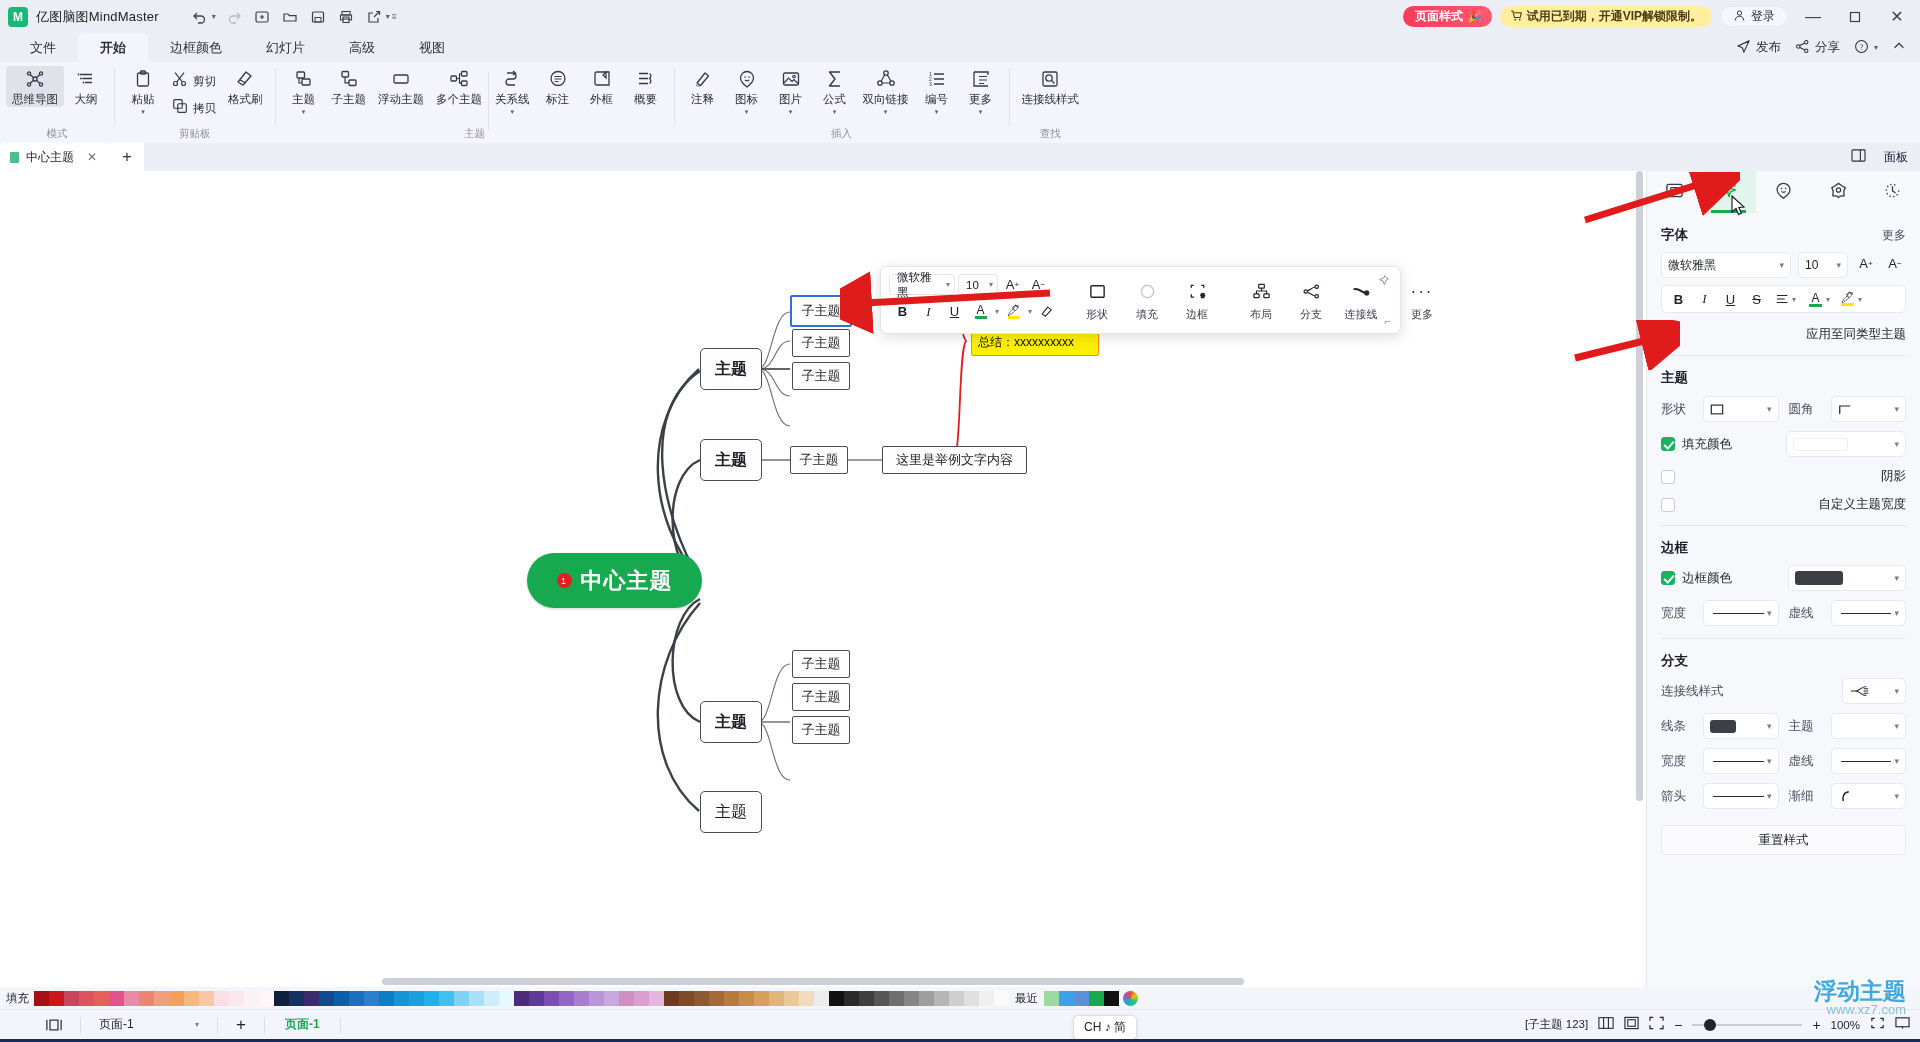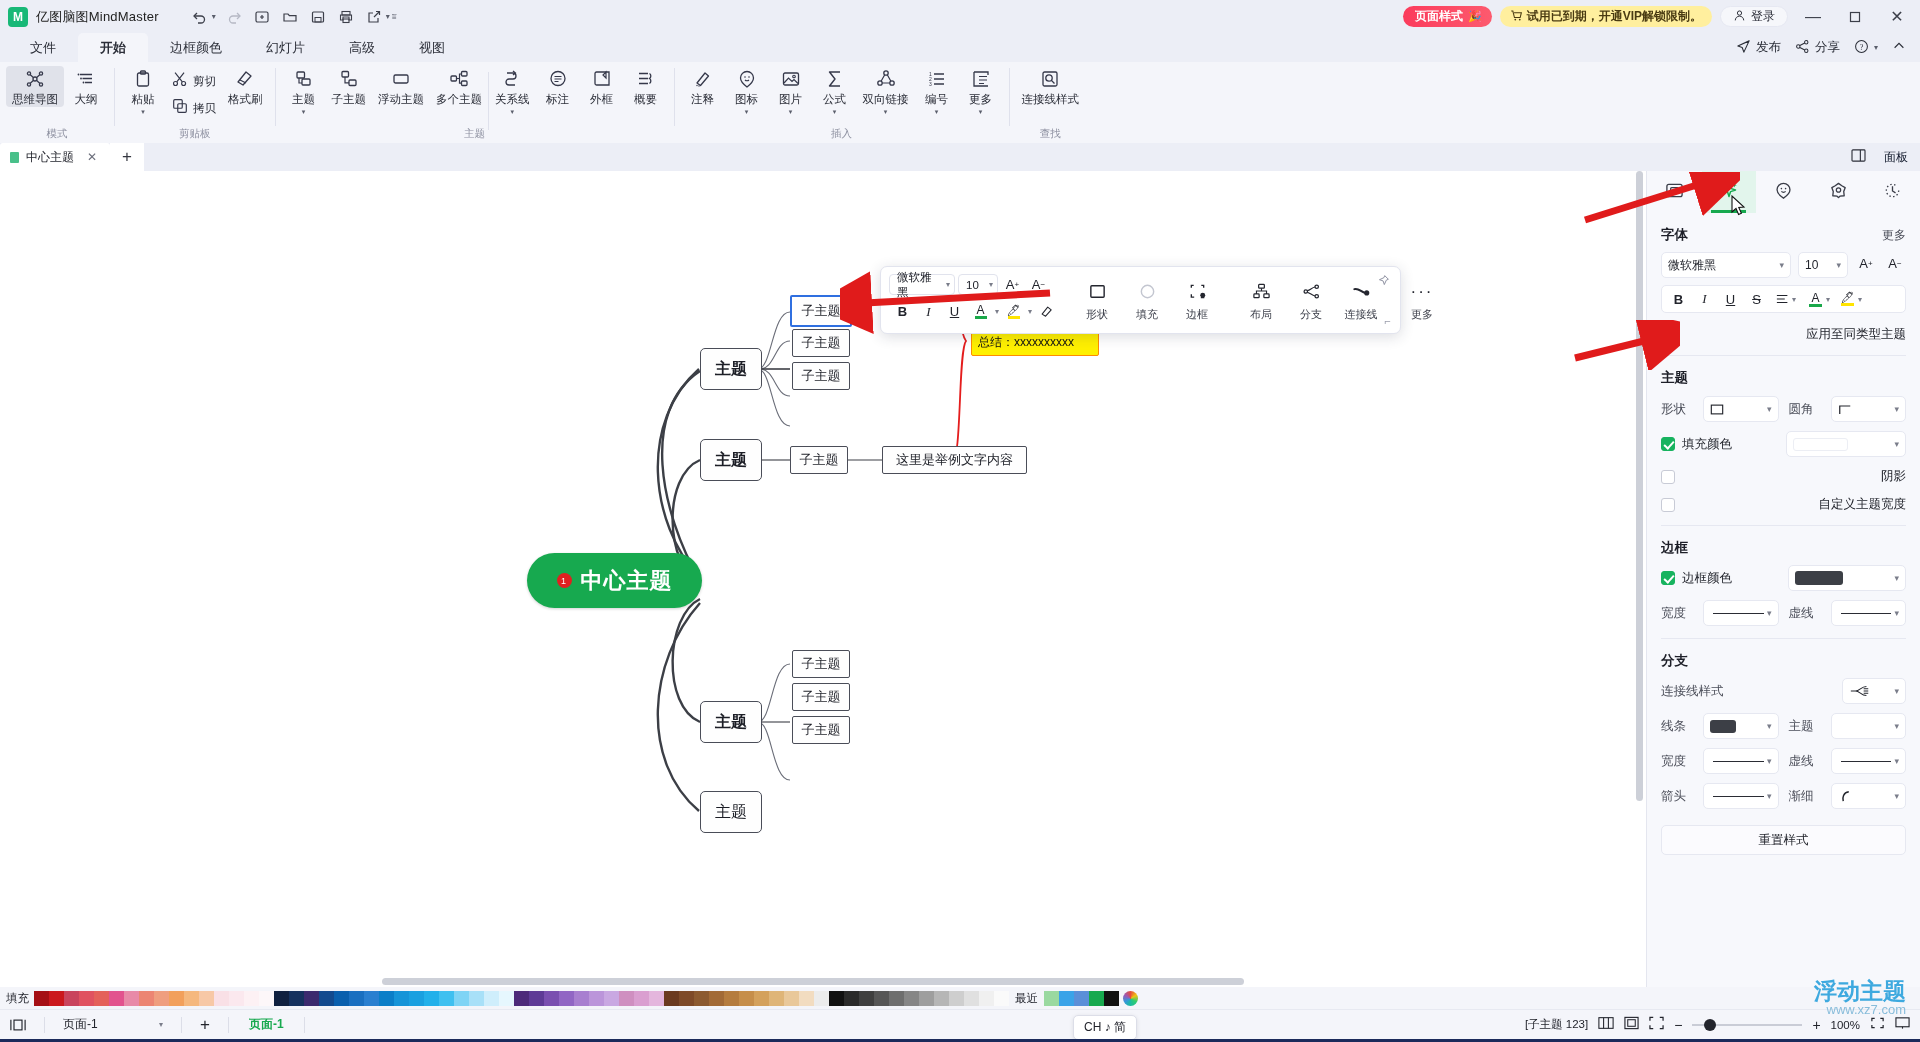--- a/index.html
+++ b/index.html
@@ -232,21 +232,21 @@
   .pal-swatches i { display: block; width: 15px; height: 15px; }
   .pal-recent { font-size: 11.5px; color: #22242c; padding: 0 6px; }
   .pal-wheel {
     width: 15px; height: 15px; border-radius: 50%; margin-left: 4px;
     background: conic-gradient(#e74c3c,#f1c40f,#2ecc71,#1abc9c,#3498db,#9b59b6,#e74c3c);
   }
   .statusbar {
     position: absolute; top: 1009px; left: 0; width: 1920px; height: 30px;
     background: #f4f5fa; display: flex; align-items: center; border-top: 1px solid #e7e9f1;
   }
-  .sb-left { display: flex; align-items: center; gap: 8px; }
+  .sb-left { display: flex; align-items: center; gap: 8px; padding-left: 36px; }
   .sb-btn { height: 30px; padding: 0 10px; display:flex; align-items:center; font-size: 12px; color:#22242c; gap:5px; }
   .sb-sep { width:1px; height:16px; background:#dcdee8; }
   .sb-pagename { font-size: 12px; color:#17a94f; font-weight:bold; padding: 0 12px; }
   .sb-right { margin-left: auto; display: flex; align-items: center; gap: 10px; padding-right: 10px; }
   .sb-info { font-size: 11.5px; color: #22242c; }
   .zoom-track { width: 110px; height: 2px; background:#c9ccd6; position: relative; }
   .zoom-knob { position:absolute; left: 12px; top: -5px; width: 12px; height: 12px; border-radius:50%; background:#22242c; }
   .ime-pill {
     position: absolute; left: 1073px; top: 1015px; background:#fff; border:1px solid #dcdee8;
     border-radius: 5px; padding: 3px 10px; font-size: 12px; color:#22242c;

